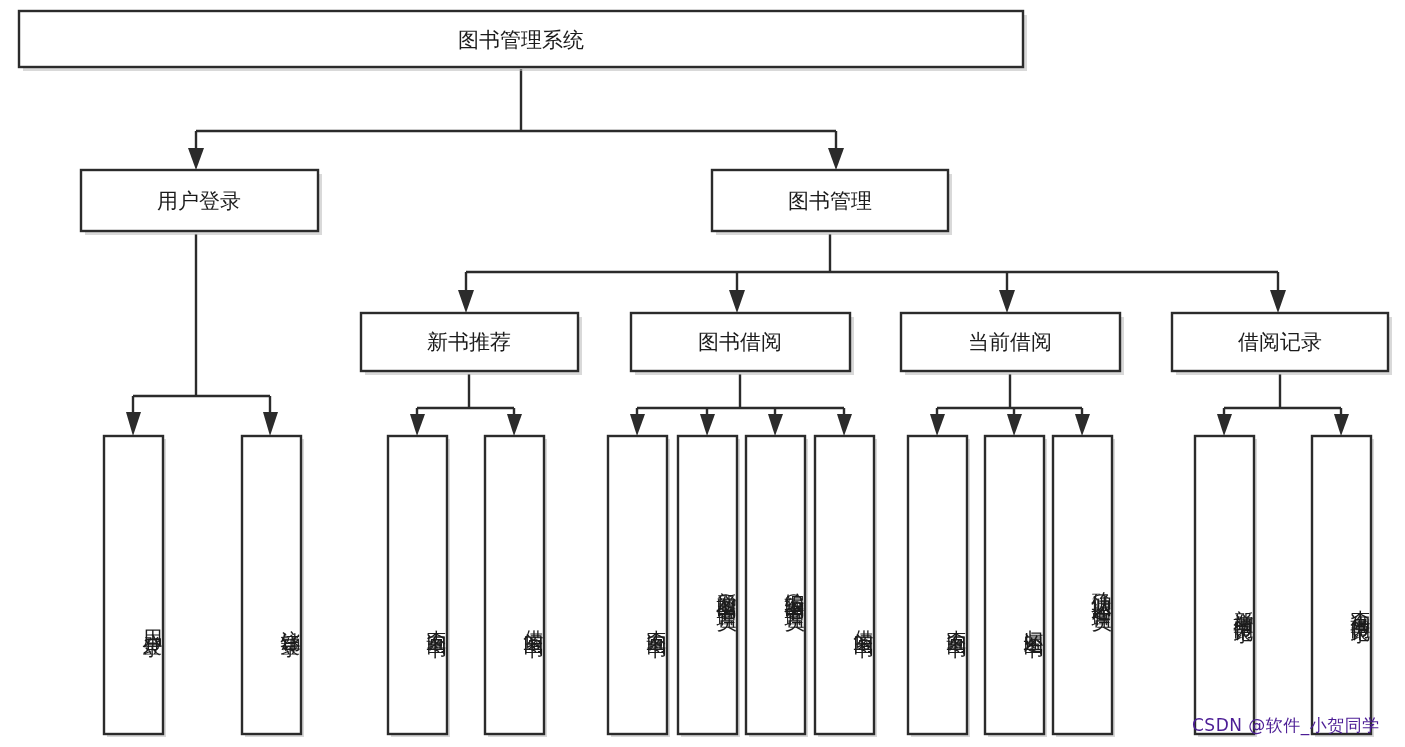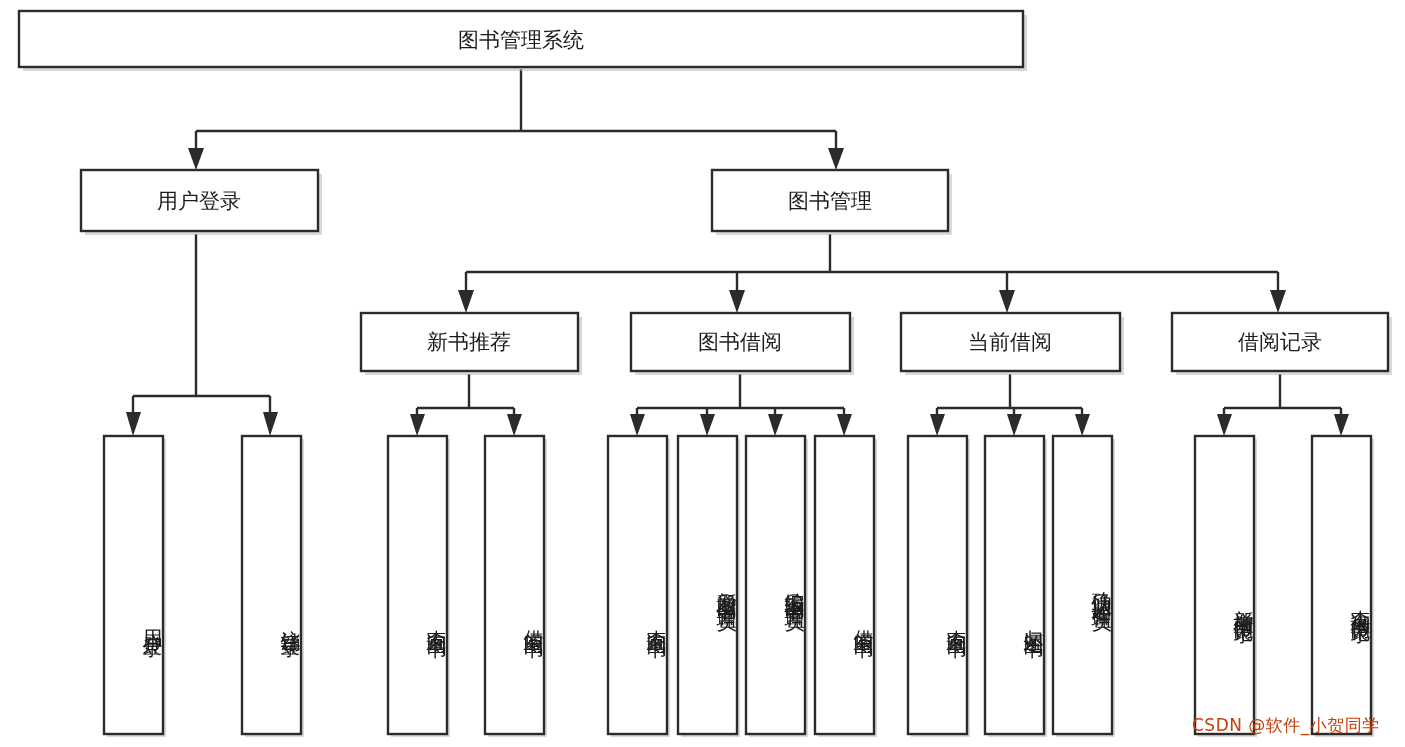--- a/index.html
+++ b/index.html
@@ -61,21 +61,21 @@
     line-height: 1;
     letter-spacing: 3px;
     color: #1b1b1b;
     pointer-events: none;
     white-space: nowrap;
   }
   .watermark {
     position: absolute;
     font-family: "DejaVu Sans", "Liberation Sans", sans-serif;
     font-size: 17px;
-    color: #c2410c;
+    color: #4c1d95;
     white-space: nowrap;
     letter-spacing: 0.5px;
   }
 </style>
 </head>
 <body>
 
 <div id="diagram-root">
 
   <svg id="flow-svg" viewBox="0 0 1405 747">

